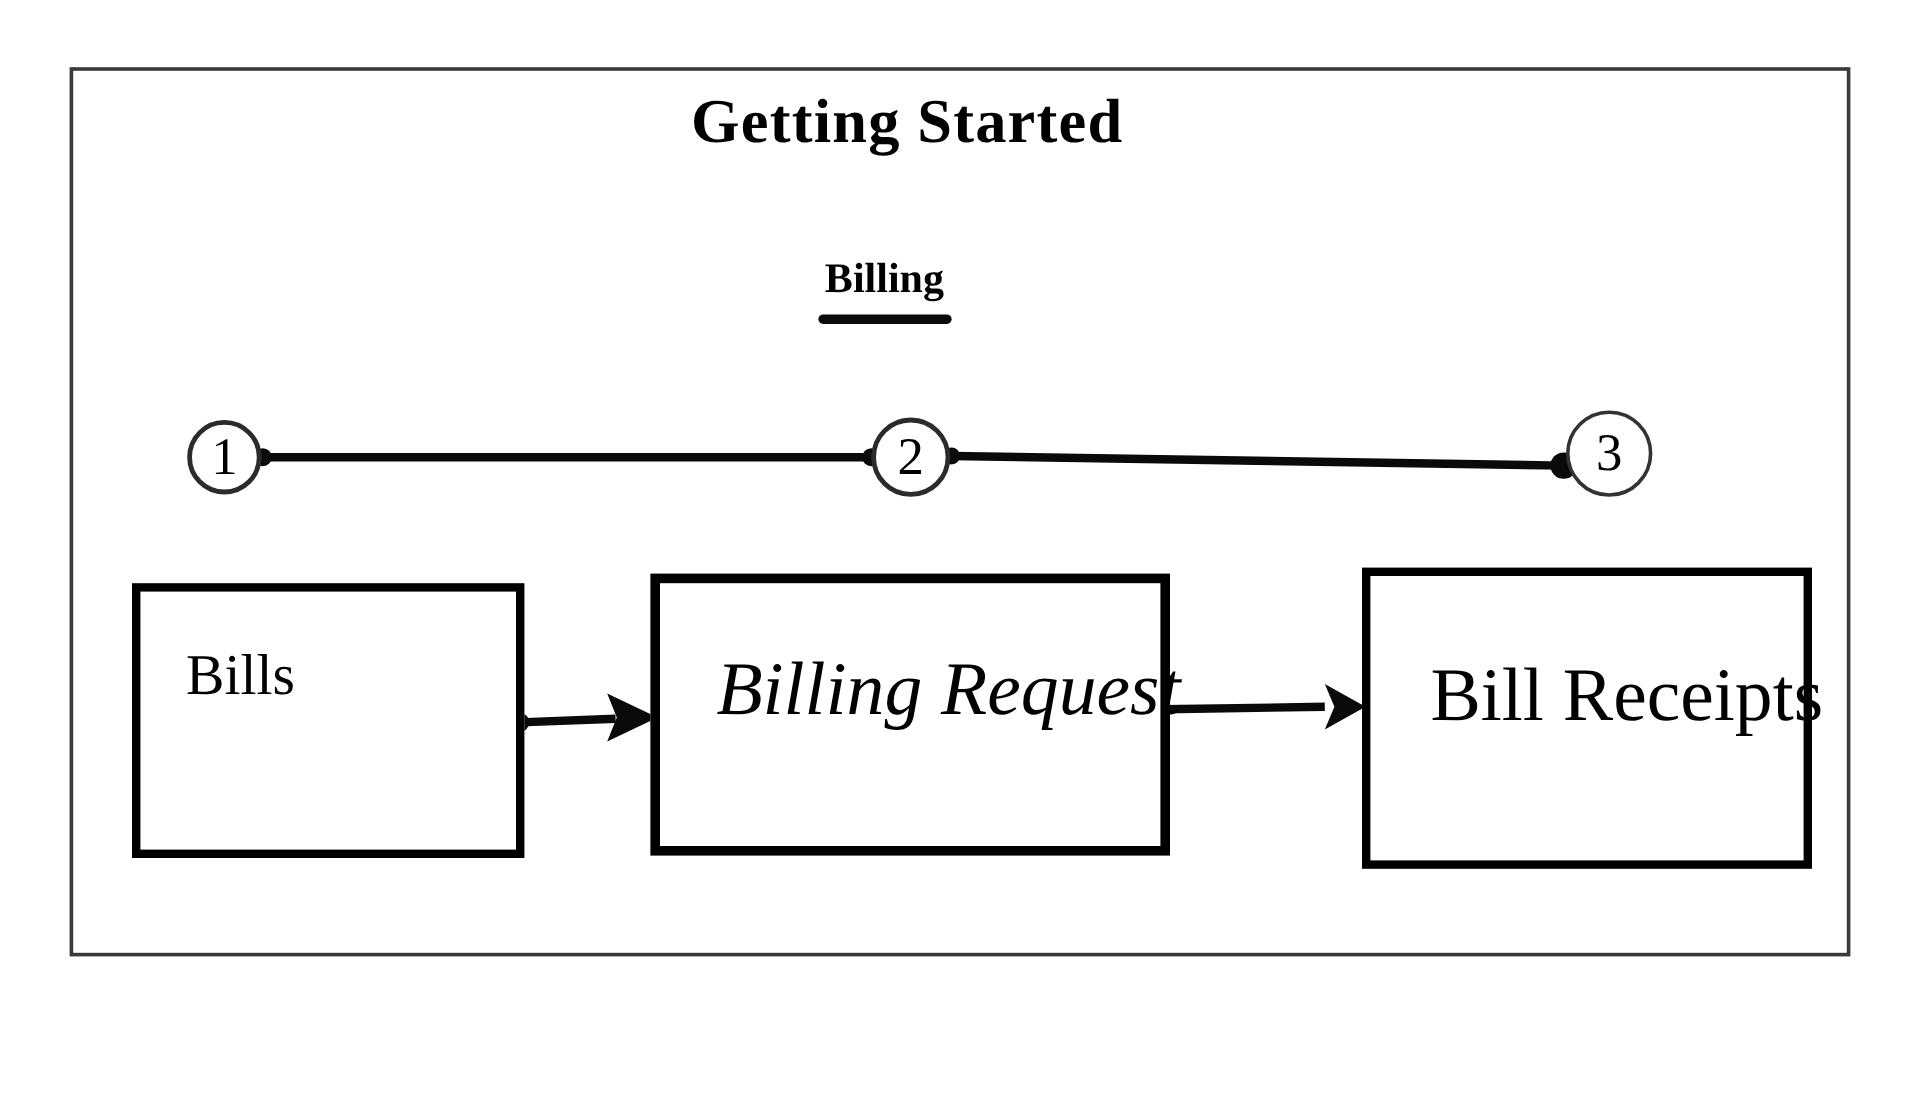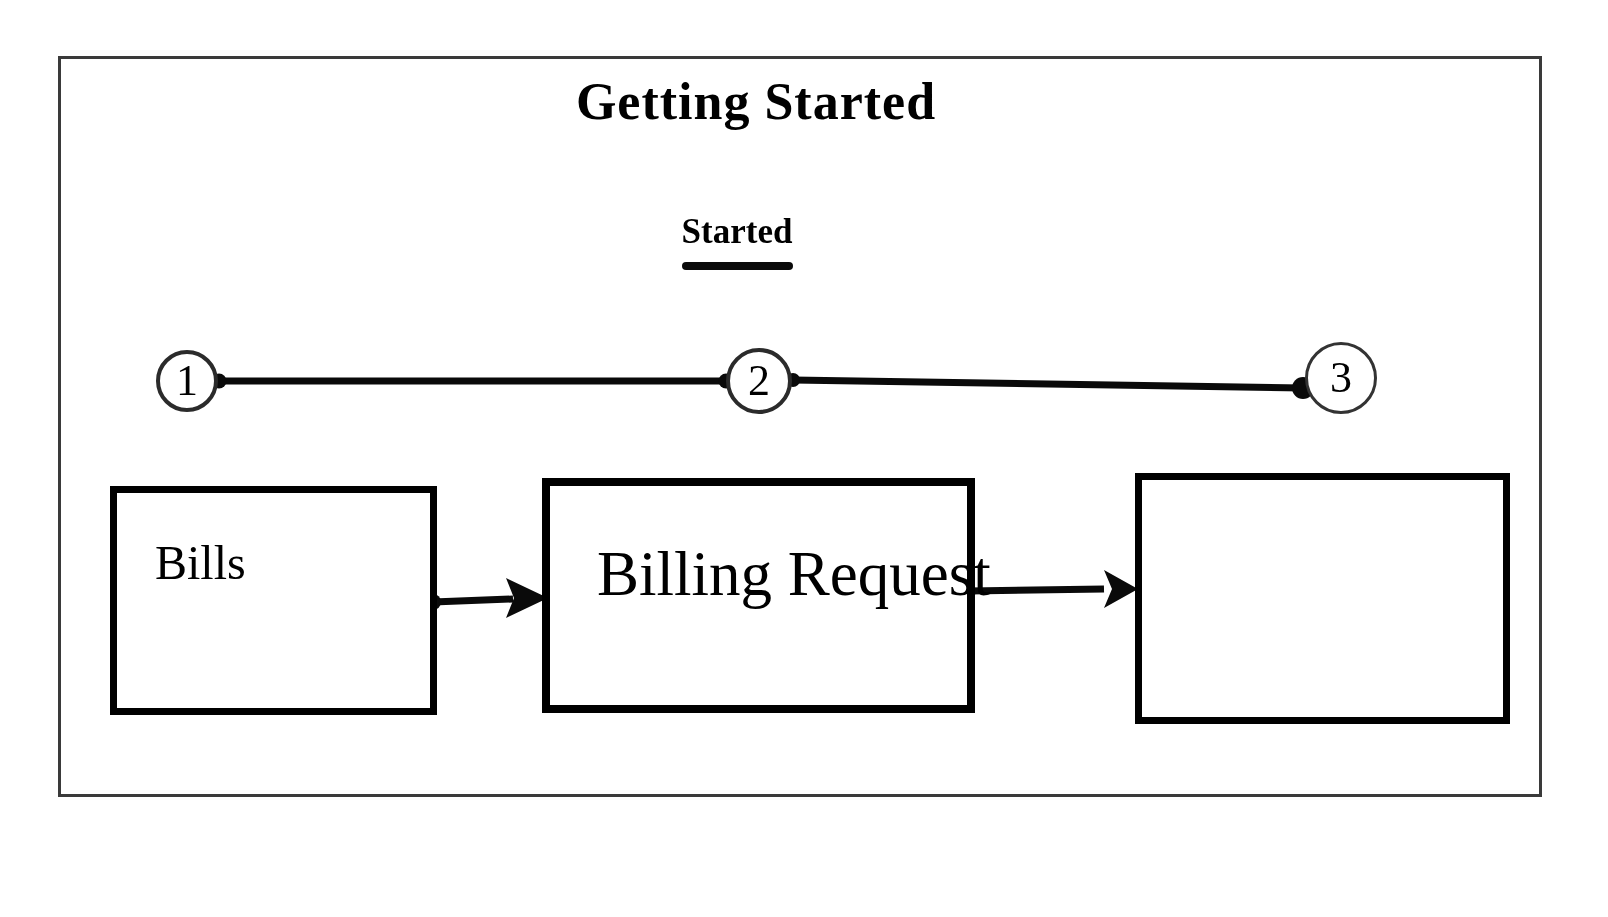--- a/index.html
+++ b/index.html
@@ -74,33 +74,33 @@
   .box-request { left: 542px;  top: 478px; width: 433px; height: 235px; border: 8px solid #000000; }
   .box-receipts{ left: 1135px; top: 473px; width: 375px; height: 251px; border: 7px solid #000000; }
   .box-label {
     position: absolute;
     line-height: 1;
     white-space: nowrap;
     font-weight: 400;
     text-align: center;
   }
   .label-bills    { left: 155px;  top: 539px; font-size: 48px; }
-  .label-request  { left: 597px;  top: 543px; font-size: 63px; }
+  .label-request  { left: 597px;  top: 543px; font-size: 63px; font-style: italic; }
   .label-receipts { left: 1192px; top: 548px; font-size: 63px; }
 </style>
 </head>
 <body>
 
 <div class="canvas">
 
   <div class="panel"></div>
 
   <div class="page-title">Getting Started</div>
 
-  <div class="section-tab">Started</div>
+  <div class="section-tab">Billing</div>
   <div class="section-underline"></div>
 
   <svg class="overlay" viewBox="0 0 1608 917" xmlns="http://www.w3.org/2000/svg">
 
     <line x1="219" y1="381" x2="726" y2="381" stroke="#0a0a0a" stroke-width="7" stroke-linecap="round"></line>
     <circle cx="219" cy="381" r="7.5" fill="#0a0a0a"></circle>
     <circle cx="726" cy="381" r="7.5" fill="#0a0a0a"></circle>
 
     <line x1="793" y1="380" x2="1303" y2="388" stroke="#0a0a0a" stroke-width="7" stroke-linecap="round"></line>
     <circle cx="793" cy="380" r="7" fill="#0a0a0a"></circle>
@@ -124,14 +124,15 @@
   <div class="step-circle step-3">
     <span>3</span>
   </div>
 
   <div class="flow-box box-bills"></div>
   <div class="flow-box box-request"></div>
   <div class="flow-box box-receipts"></div>
 
   <div class="box-label label-bills">Bills</div>
   <div class="box-label label-request">Billing Request</div>
+  <div class="box-label label-receipts">Bill Receipts</div>
 
 </div>
 
 </body></html>

